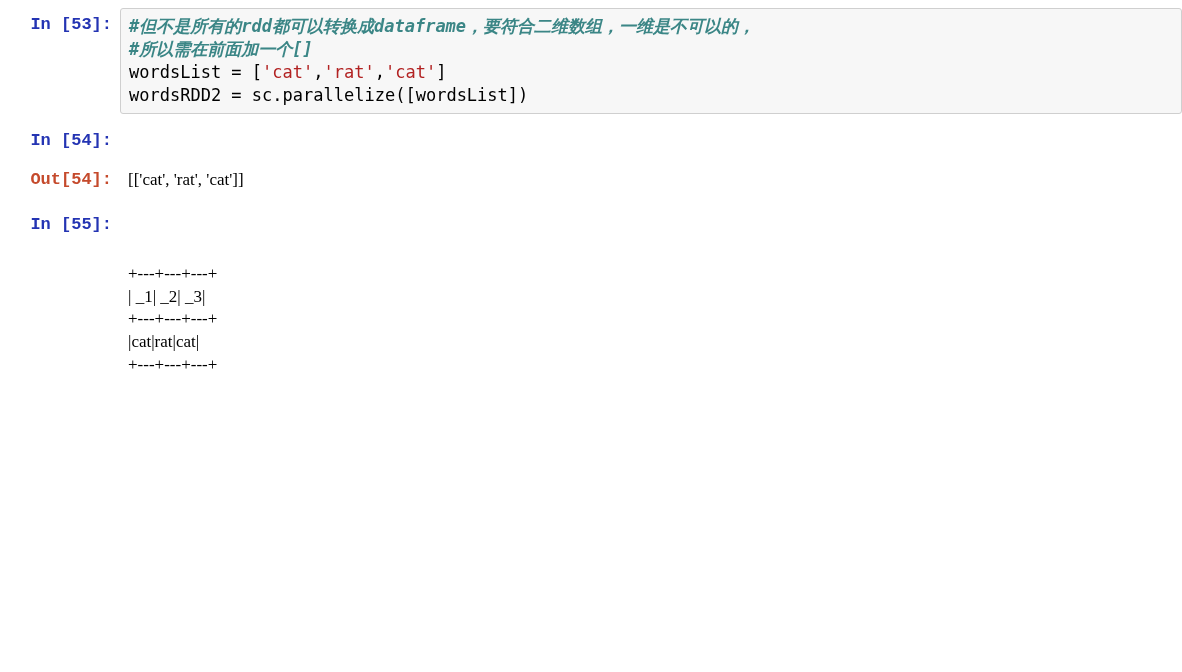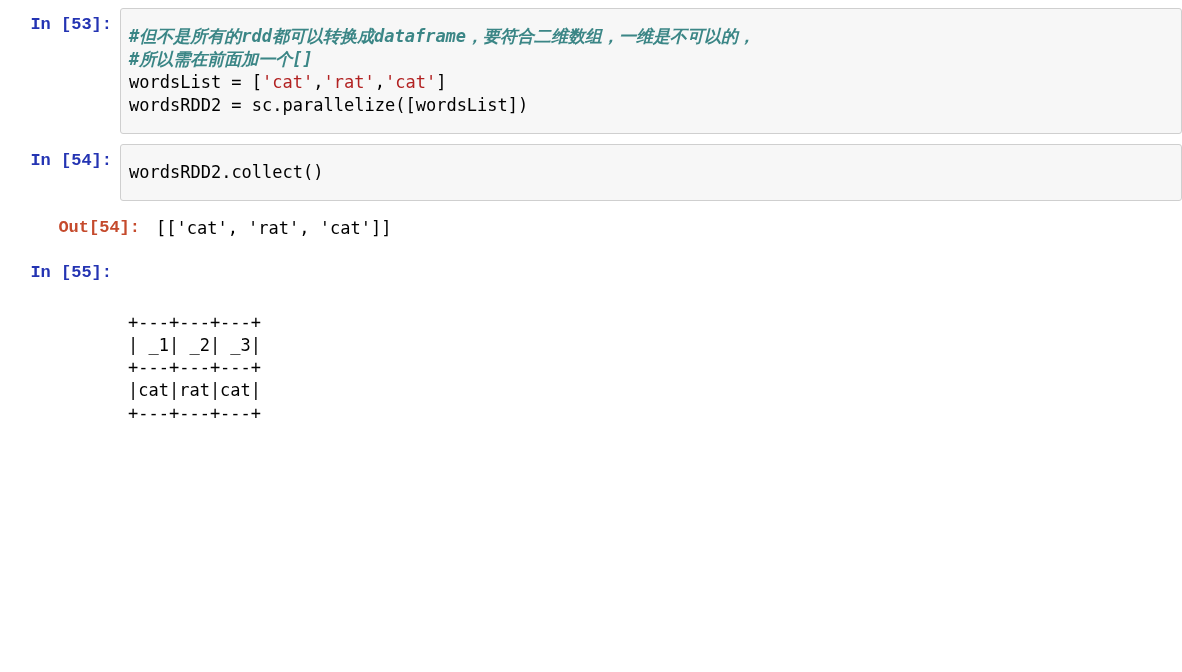--- a/index.html
+++ b/index.html
@@ -14,56 +14,56 @@
   .cell { display: flex; align-items: flex-start; margin-bottom: 10px; }
   .prompt {
     width: 112px;
     min-width: 112px;
     text-align: right;
     padding: 6px 8px 0 0;
     font-family: Liberation Mono, monospace;
     user-select: none;
   }
   .prompt-in  { color: #2434b3; font-weight: bold; }
-  .prompt-out { color: #c54a2c; font-weight: bold; padding-left: 28px; }
+  .prompt-out { color: #c54a2c; font-weight: bold; }
   .input-area {
     flex: 1;
     border: 1px solid #cfcfcf;
     border-radius: 3px;
     background: #f7f7f7;
-    padding: 16px 8px;
+    padding: 6px 8px;
     white-space: pre;
     overflow-x: auto;
   }
   .output-area {
     flex: 1;
     padding: 6px 8px;
     white-space: pre;
     overflow-x: auto;
+    font-family: Liberation Serif, serif;
   }
   .cm  { color: #3b8686; font-style: italic; font-weight: bold; }
   .op  { color: #000; }
   .nm  { color: #000; }
   .str { color: #b22222; }
   .pn  { color: #000; }
 </style>
 </head>
 <body>
 
 <div class="cell">
   <div class="prompt prompt-in">In [53]:</div>
   <div class="input-area"><span class="cm"><span>#但不是所有的</span><span>rdd</span><span>都可以转换成</span><span>dataframe</span><span>，要符合二维数组，一维是不可以的，</span></span>
 <span class="cm"><span>#所以需在前面加一个</span><span>[]</span></span>
 <span class="nm">wordsList </span><span class="op">=</span><span> </span><span class="pn">[</span><span class="str">'cat'</span><span class="pn">,</span><span class="str">'rat'</span><span class="pn">,</span><span class="str">'cat'</span><span class="pn">]</span>
 <span class="nm">wordsRDD2 </span><span class="op">=</span><span> </span><span class="nm">sc</span><span class="pn">.</span><span class="nm">parallelize</span><span class="pn">(</span><span class="pn">[</span><span class="nm">wordsList</span><span class="pn">]</span><span class="pn">)</span></div>
 </div>
 
 <div class="cell">
   <div class="prompt prompt-in">In [54]:</div>
-  <div class="input-area"><span class="nm">wordsRDD2</span><span class="pn">.</span><span class="nm">collect</span><span class="pn">()</span></div>
 </div>
 
 <div class="cell">
   <div class="prompt prompt-out">Out[54]:</div>
   <div class="output-area">[['cat', 'rat', 'cat']]</div>
 </div>
 
 <div class="cell">
   <div class="prompt prompt-in">In [55]:</div>
 </div>

